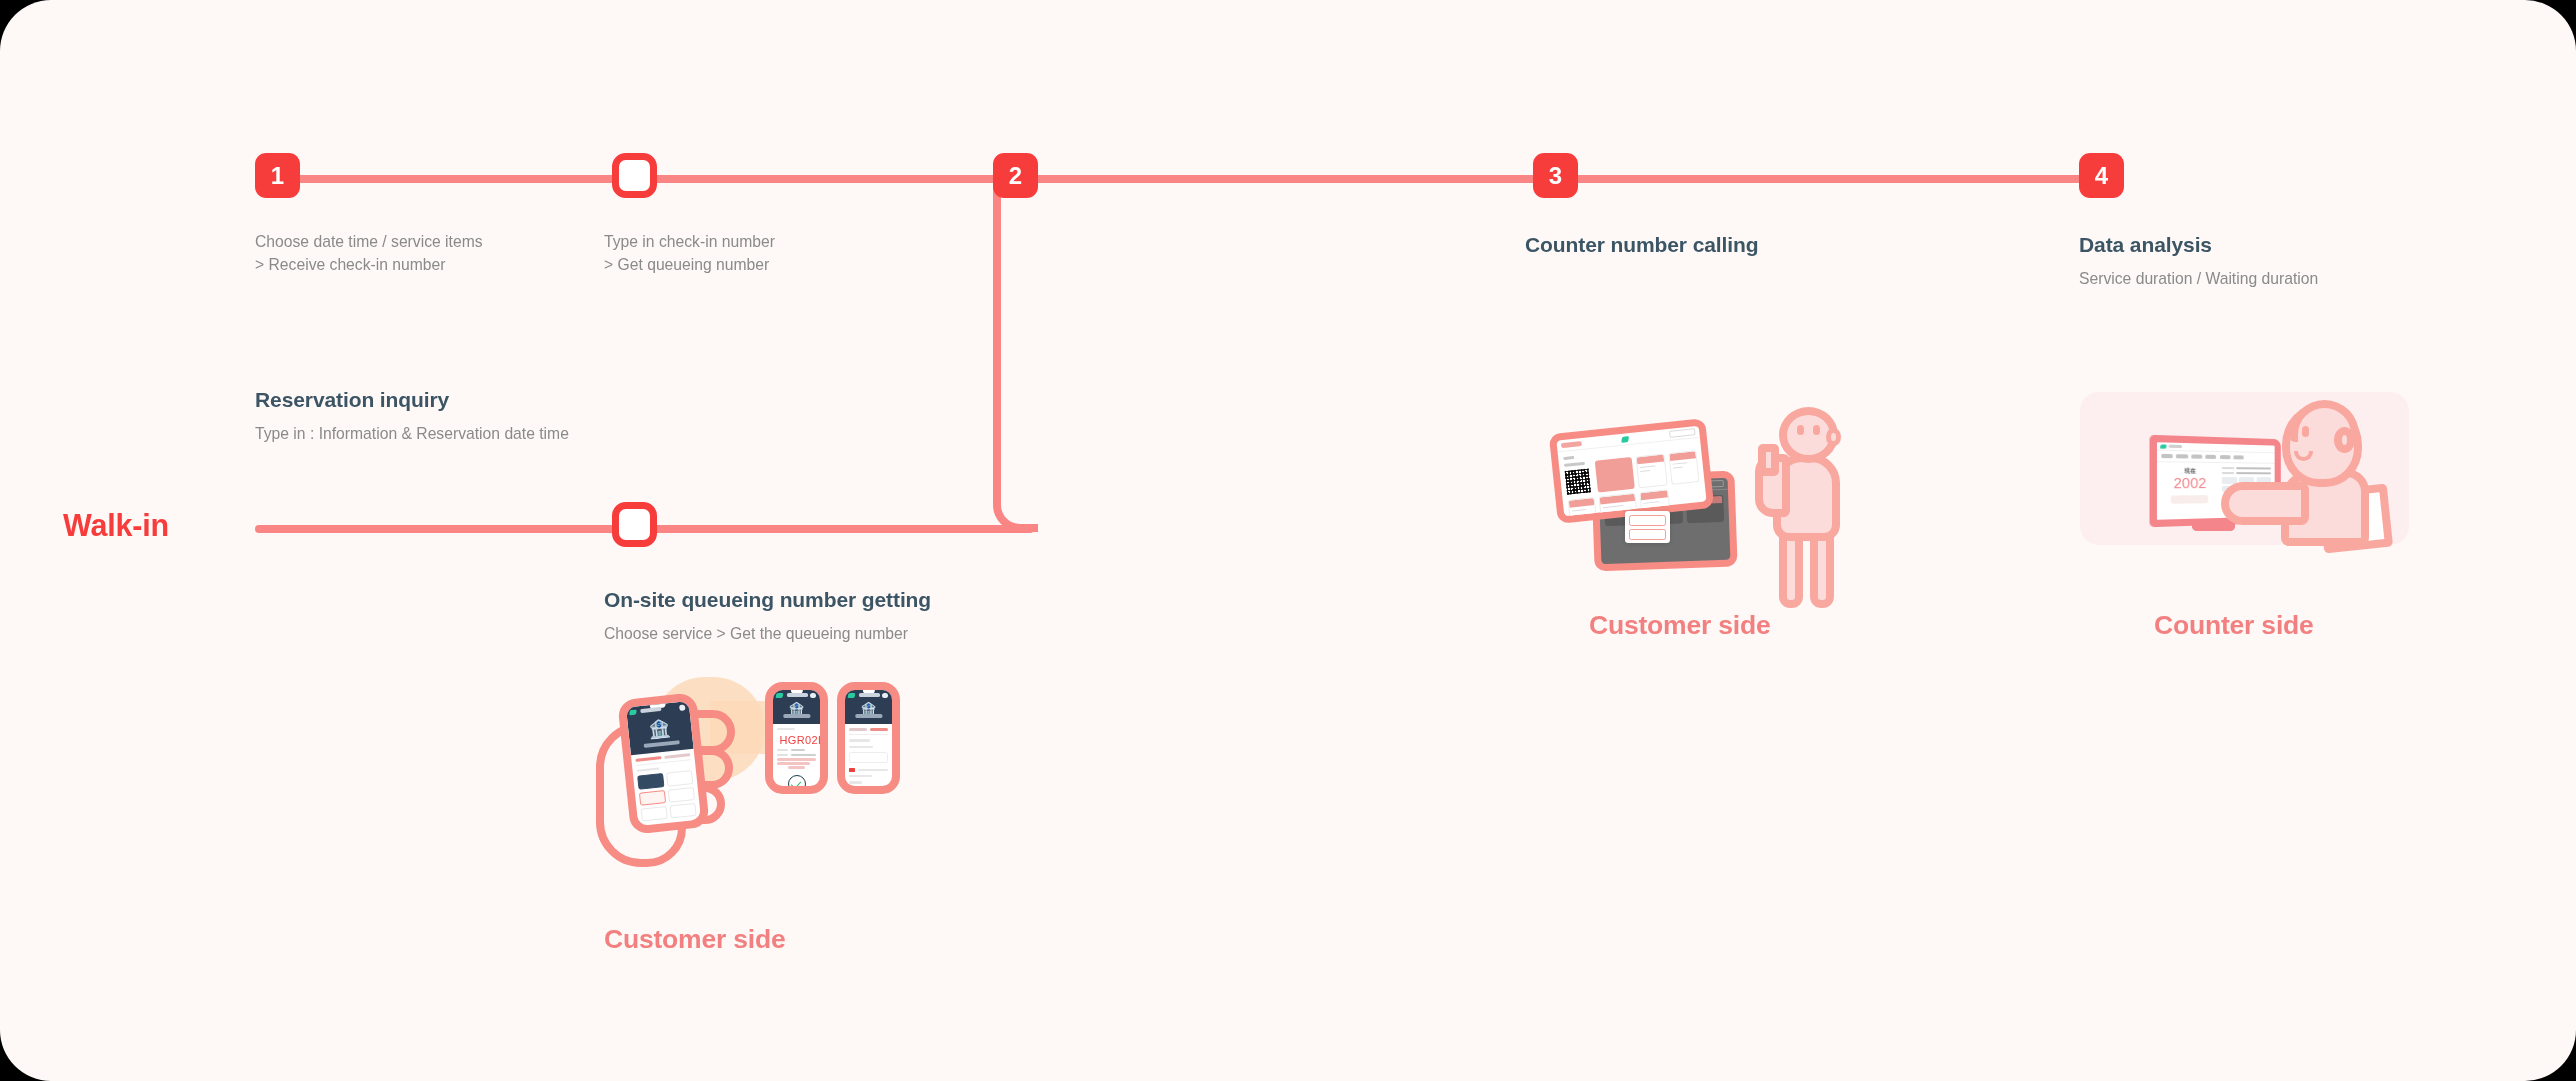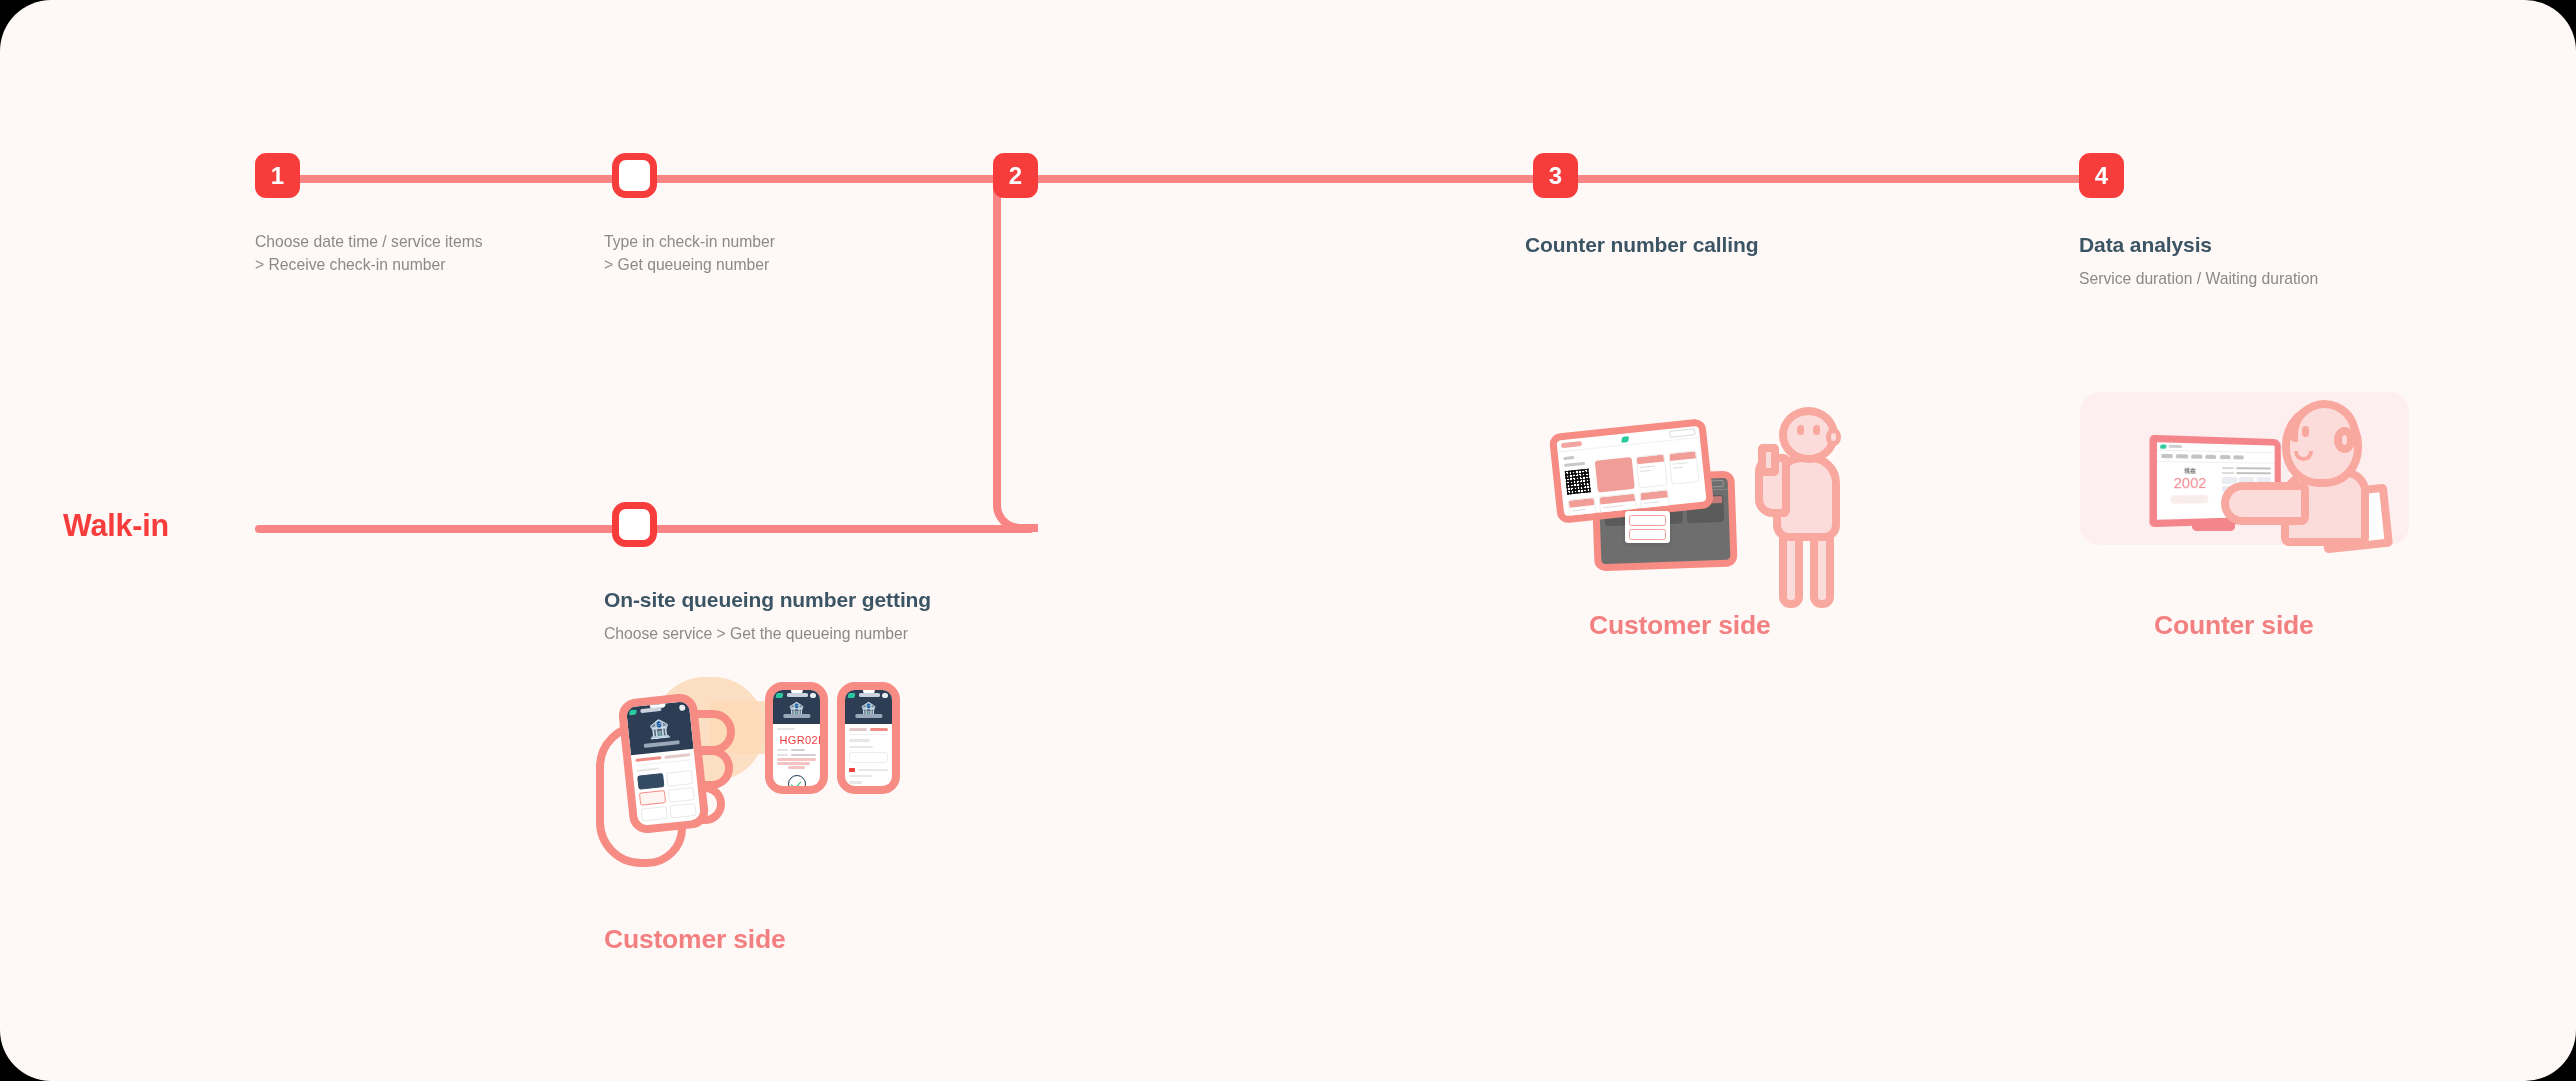--- a/index.html
+++ b/index.html
@@ -498,20 +498,24 @@
 
   <div class="node filled" style="left:2079px; top:153px;">4</div>
 
   <div class="node hollow" style="left:612px; top:502px;"></div>
 
   <div class="step-text" style="left:255px; top:231px; width:289px;">
     <p class="step-desc">Choose date time / service items
 &gt; Receive check-in number</p>
   </div>
 
+  <div class="step-text" style="left:255px; top:386px; width:402px;">
+    <p class="step-title">Reservation inquiry</p>
+    <p class="step-desc">Type in : Information &amp; Reservation date time</p>
+  </div>
 
   <div class="step-text" style="left:604px; top:231px; width:265px;">
     <p class="step-desc">Type in check-in number
 &gt; Get queueing number</p>
   </div>
 
 
   <div class="step-text" style="left:1525px; top:231px; width:378px;">
     <p class="step-title">Counter number calling</p>
   </div>

